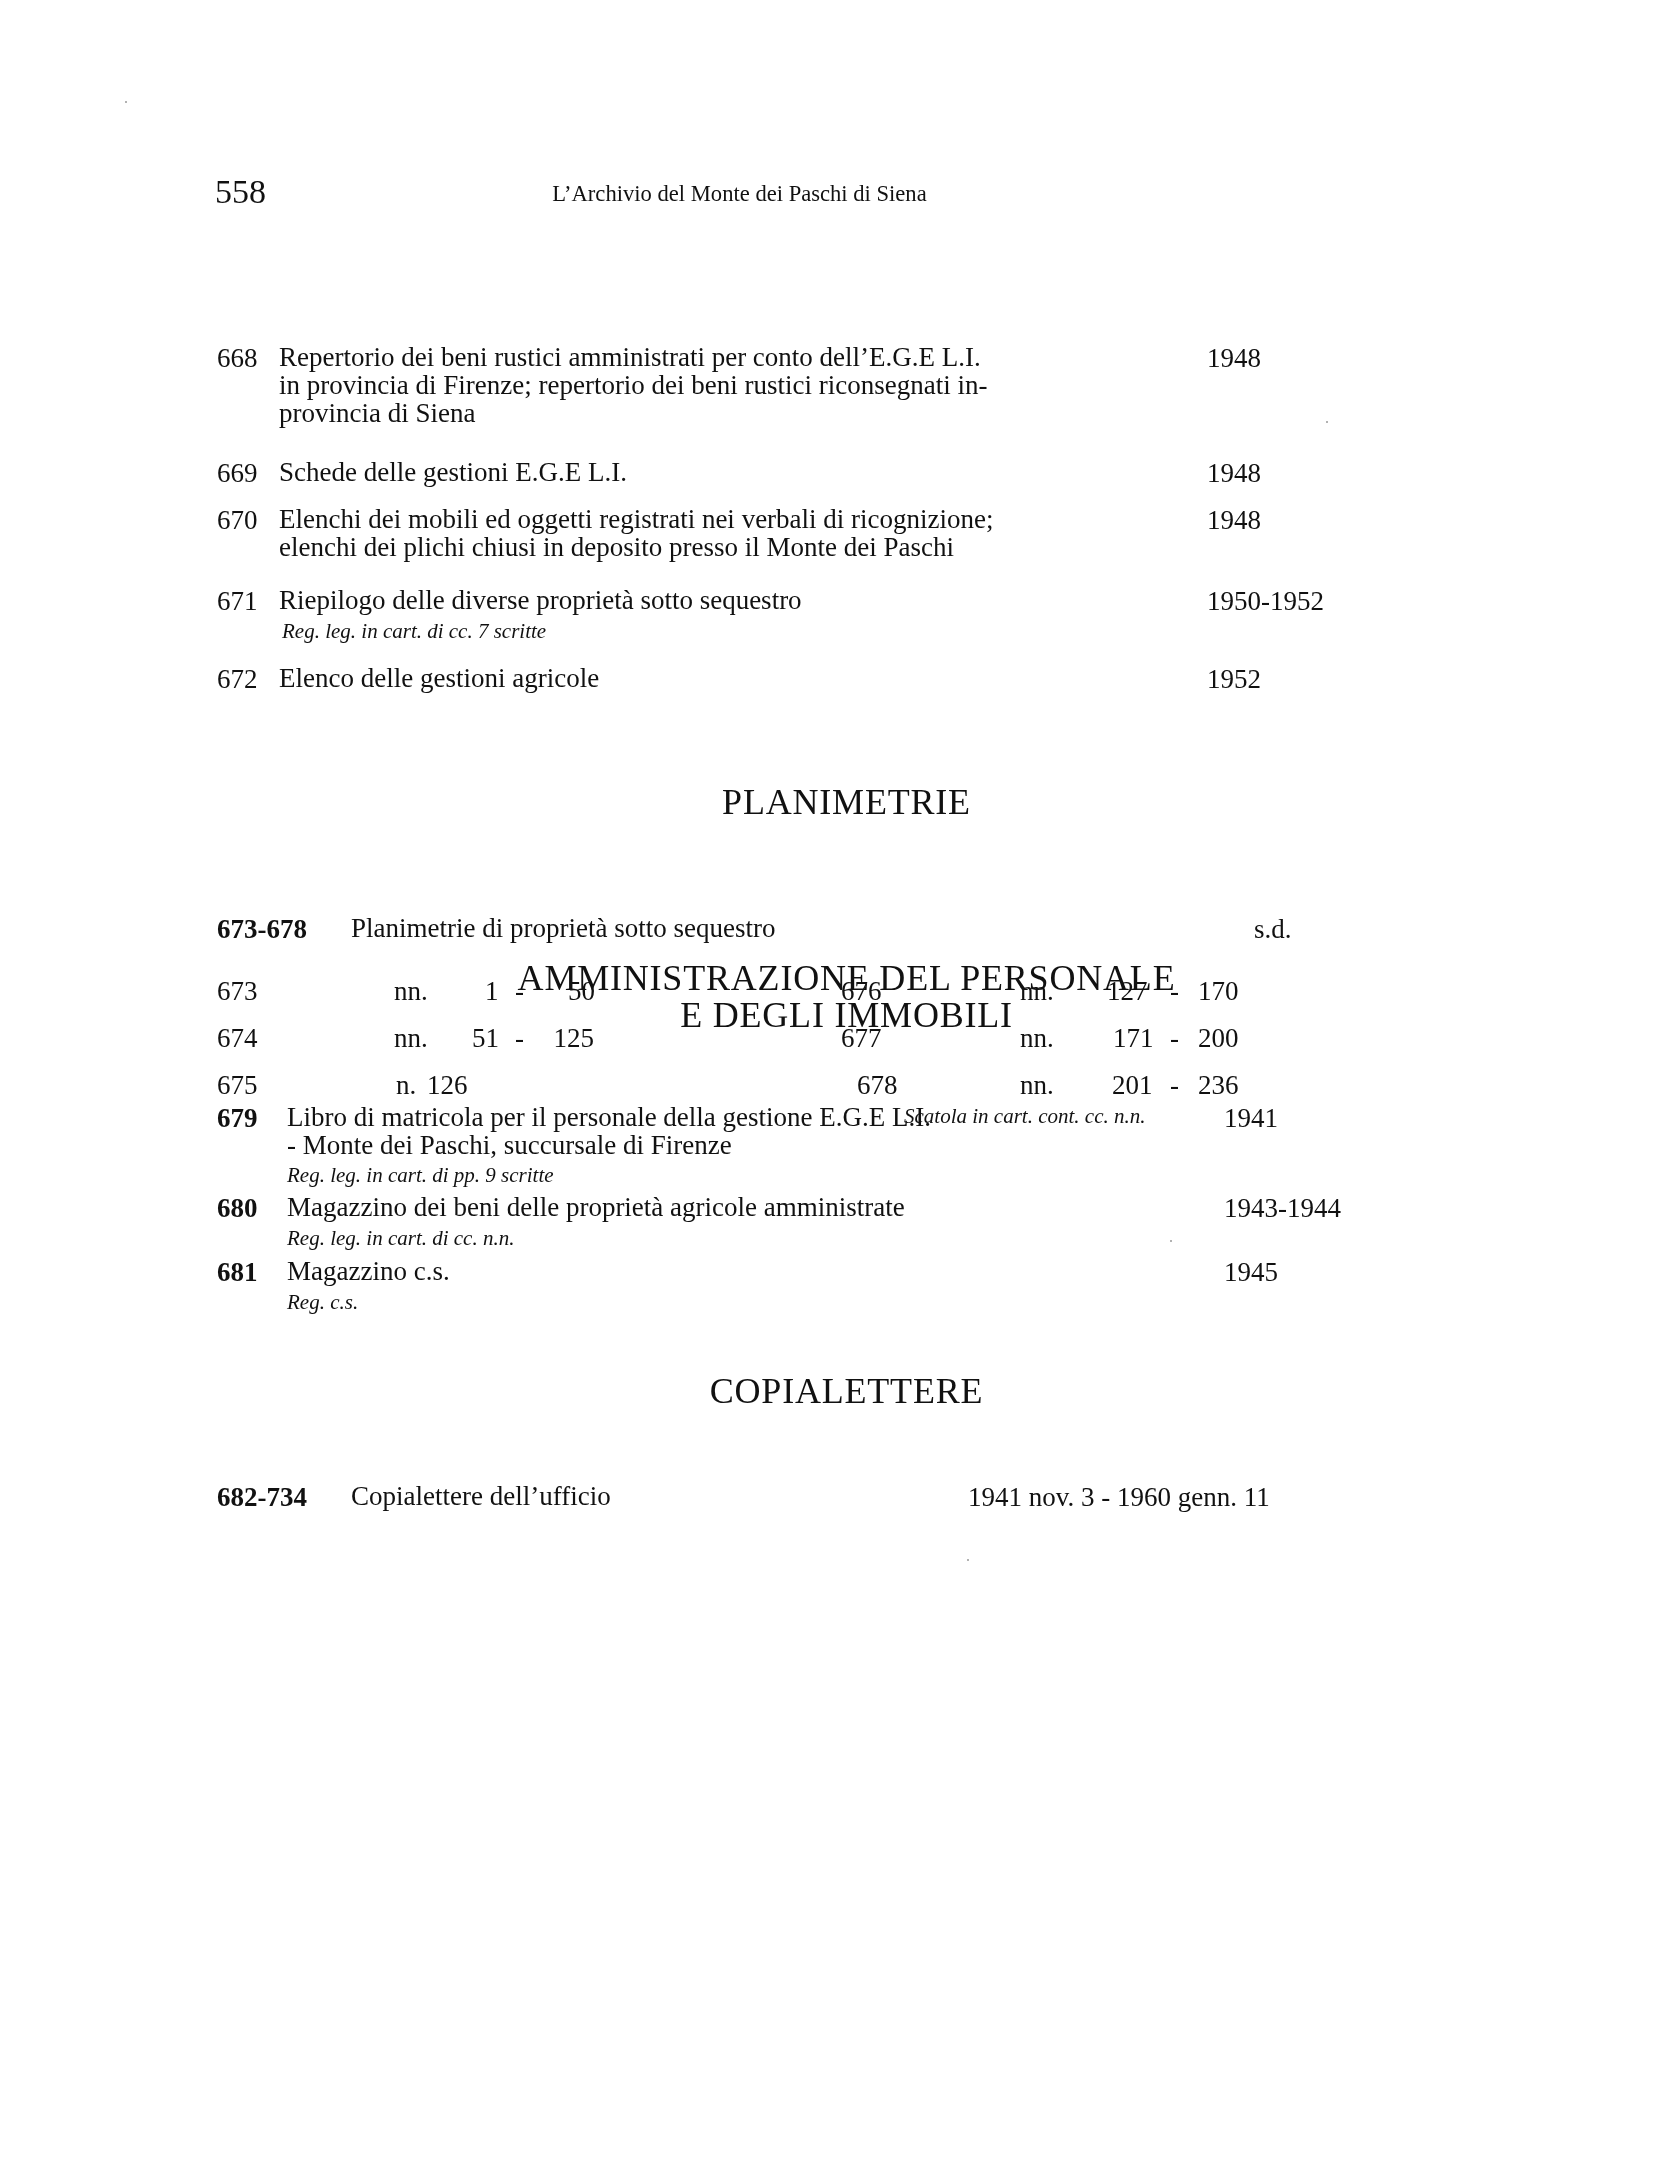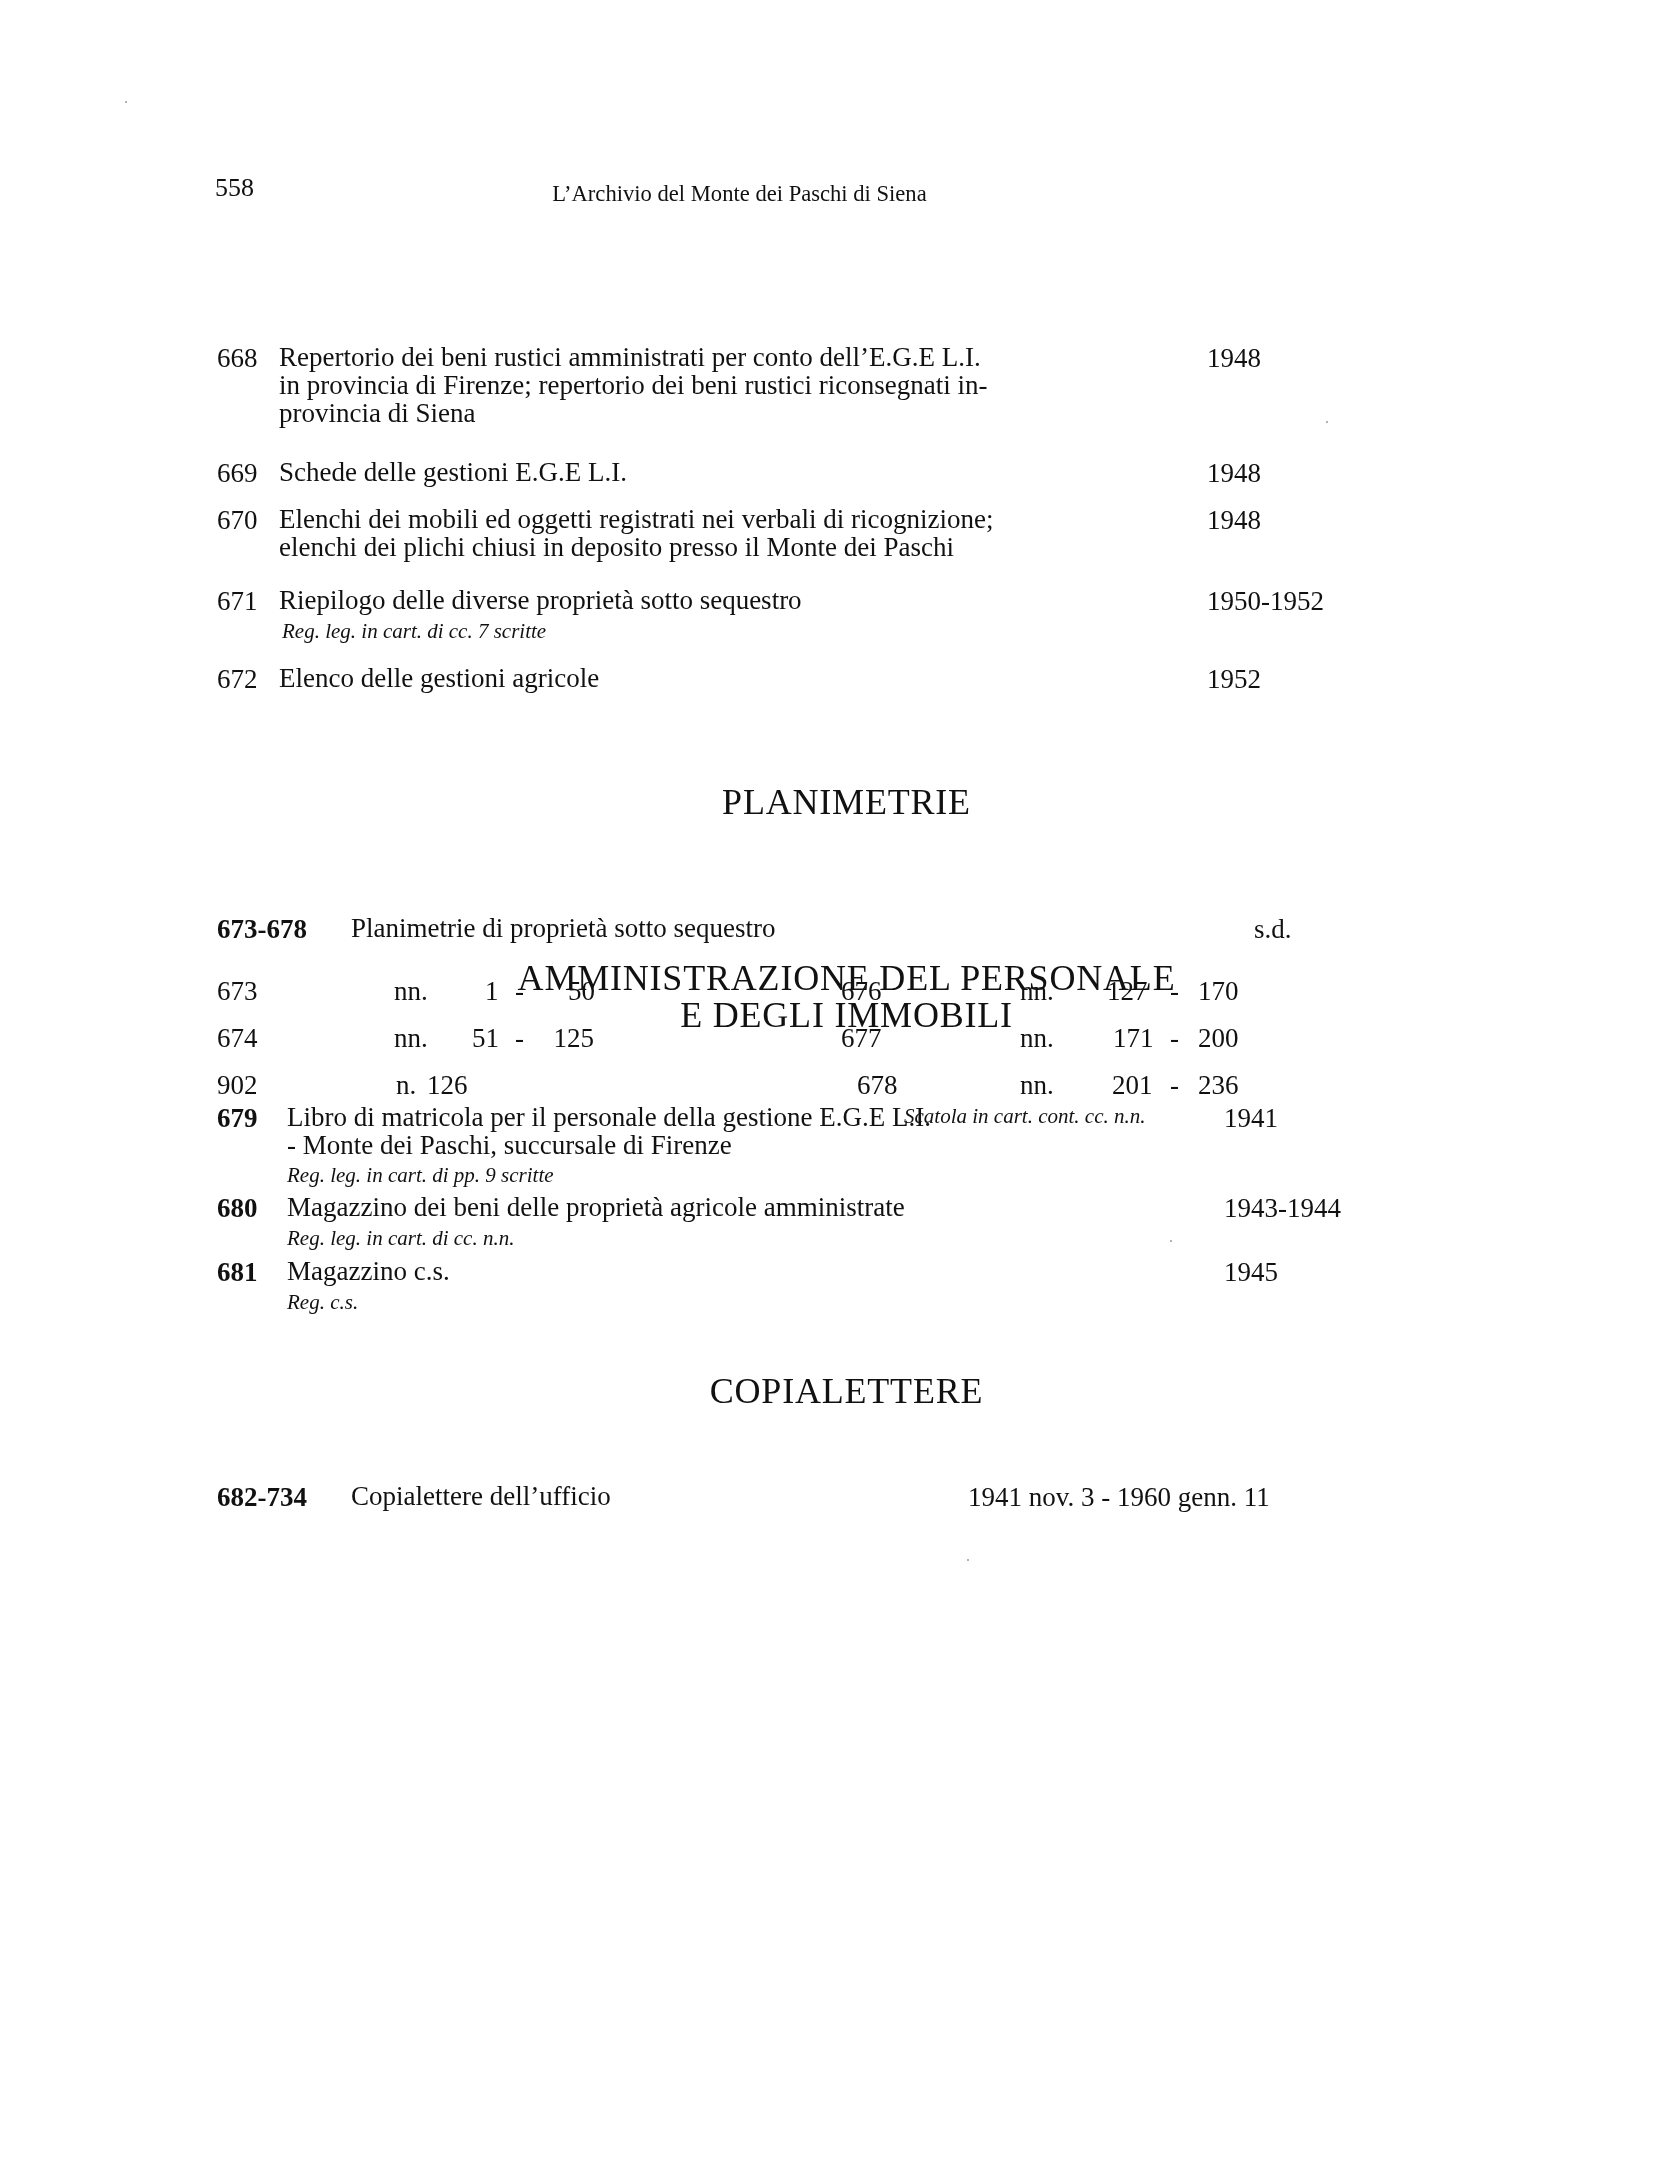--- a/index.html
+++ b/index.html
@@ -1,19 +1,19 @@
 <!DOCTYPE html>
 <html style="font-size:12.5px"><head>
 <meta charset="utf-8">
 <style>
   html, body { margin: 0; padding: 0; background: #ffffff; }
   body { width: 1672px; height: 2183px; position: relative; overflow: hidden;
          font-family: "Liberation Serif", "DejaVu Serif", serif; color: #111111; }
   .abs { position: absolute; white-space: nowrap; }
-  .pagenum { font-size: 26px; left: 215px; top: 173px; }
+  .pagenum { font-size: 34px; left: 215px; top: 173px; }
   .runhead { font-size: 22.6px; left: 0; width: 1448px; top: 181px; text-align: center; padding-left: 31px; box-sizing: border-box; }
   .entry-num { font-size: 27px; }
   .entry-text { font-size: 27px; line-height: 28px; }
   .entry-date { font-size: 27px; }
   .note { font-size: 21px; font-style: italic; }
   .bold { font-weight: bold; }
   .heading { font-size: 36px; left: 0; width: 1672px; text-align: center; letter-spacing: 0.8px; line-height: 44px; }
   .heading-block { padding-left: 21px; box-sizing: border-box; }
   .grid-cell { font-size: 27px; }
   .speck { position: absolute; width: 2.3px; height: 2.3px; background: #999; border-radius: 50%; }
@@ -76,21 +76,21 @@
     <div class="abs grid-cell" style="left:554px; top:976px; width:41px; text-align:right;">50</div>
   </div>
   <div>
     <div class="abs grid-cell" style="left:217px; top:1023px;">674</div>
     <div class="abs grid-cell" style="left:394px; top:1023px;">nn.</div>
     <div class="abs grid-cell" style="left:469px; top:1023px; width:30px; text-align:right;">51</div>
     <div class="abs grid-cell" style="left:515px; top:1023px;">-</div>
     <div class="abs grid-cell" style="left:546px; top:1023px; width:48px; text-align:right;">125</div>
   </div>
   <div>
-    <div class="abs grid-cell" style="left:217px; top:1070px;">902</div>
+    <div class="abs grid-cell" style="left:217px; top:1070px;">675</div>
     <div class="abs grid-cell" style="left:396px; top:1070px;">n.</div>
     <div class="abs grid-cell" style="left:427px; top:1070px;">126</div>
   </div>
 
   <div>
     <div class="abs grid-cell" style="left:841px; top:976px;">676</div>
     <div class="abs grid-cell" style="left:1020px; top:976px;">nn.</div>
     <div class="abs grid-cell" style="left:1107px; top:976px;">127</div>
     <div class="abs grid-cell" style="left:1170px; top:976px;">-</div>
     <div class="abs grid-cell" style="left:1198px; top:976px;">170</div>

